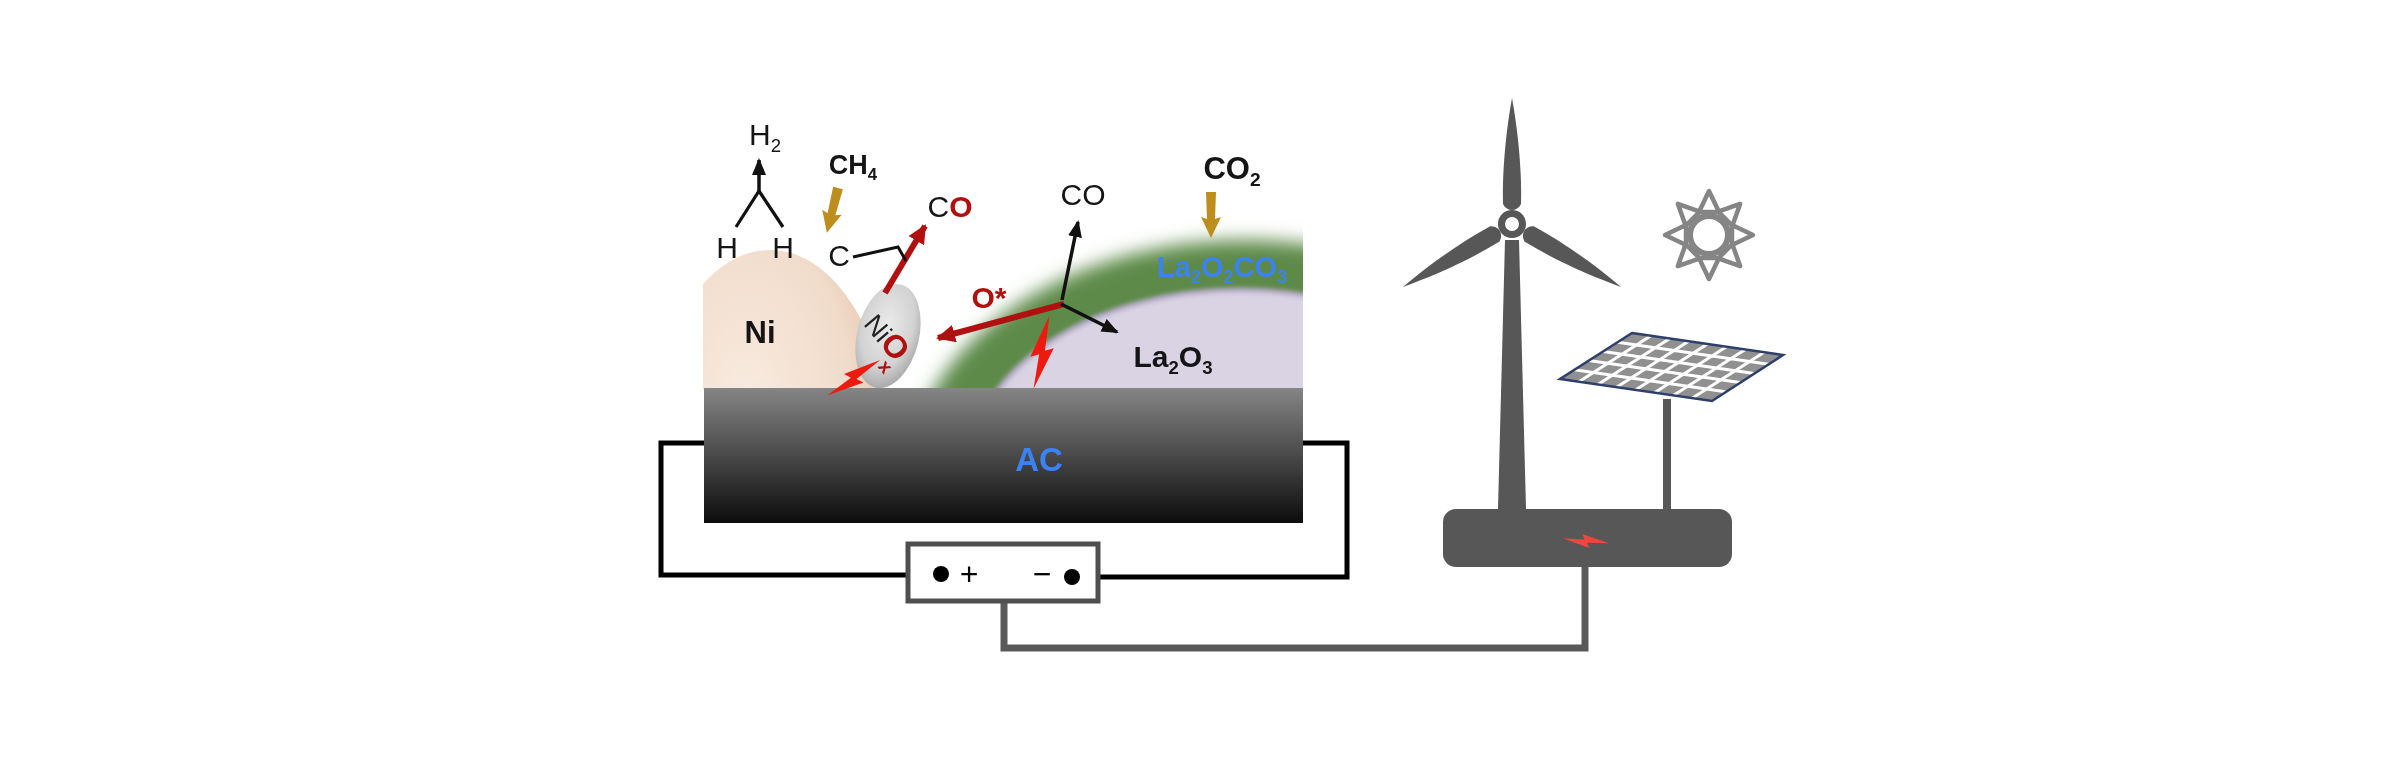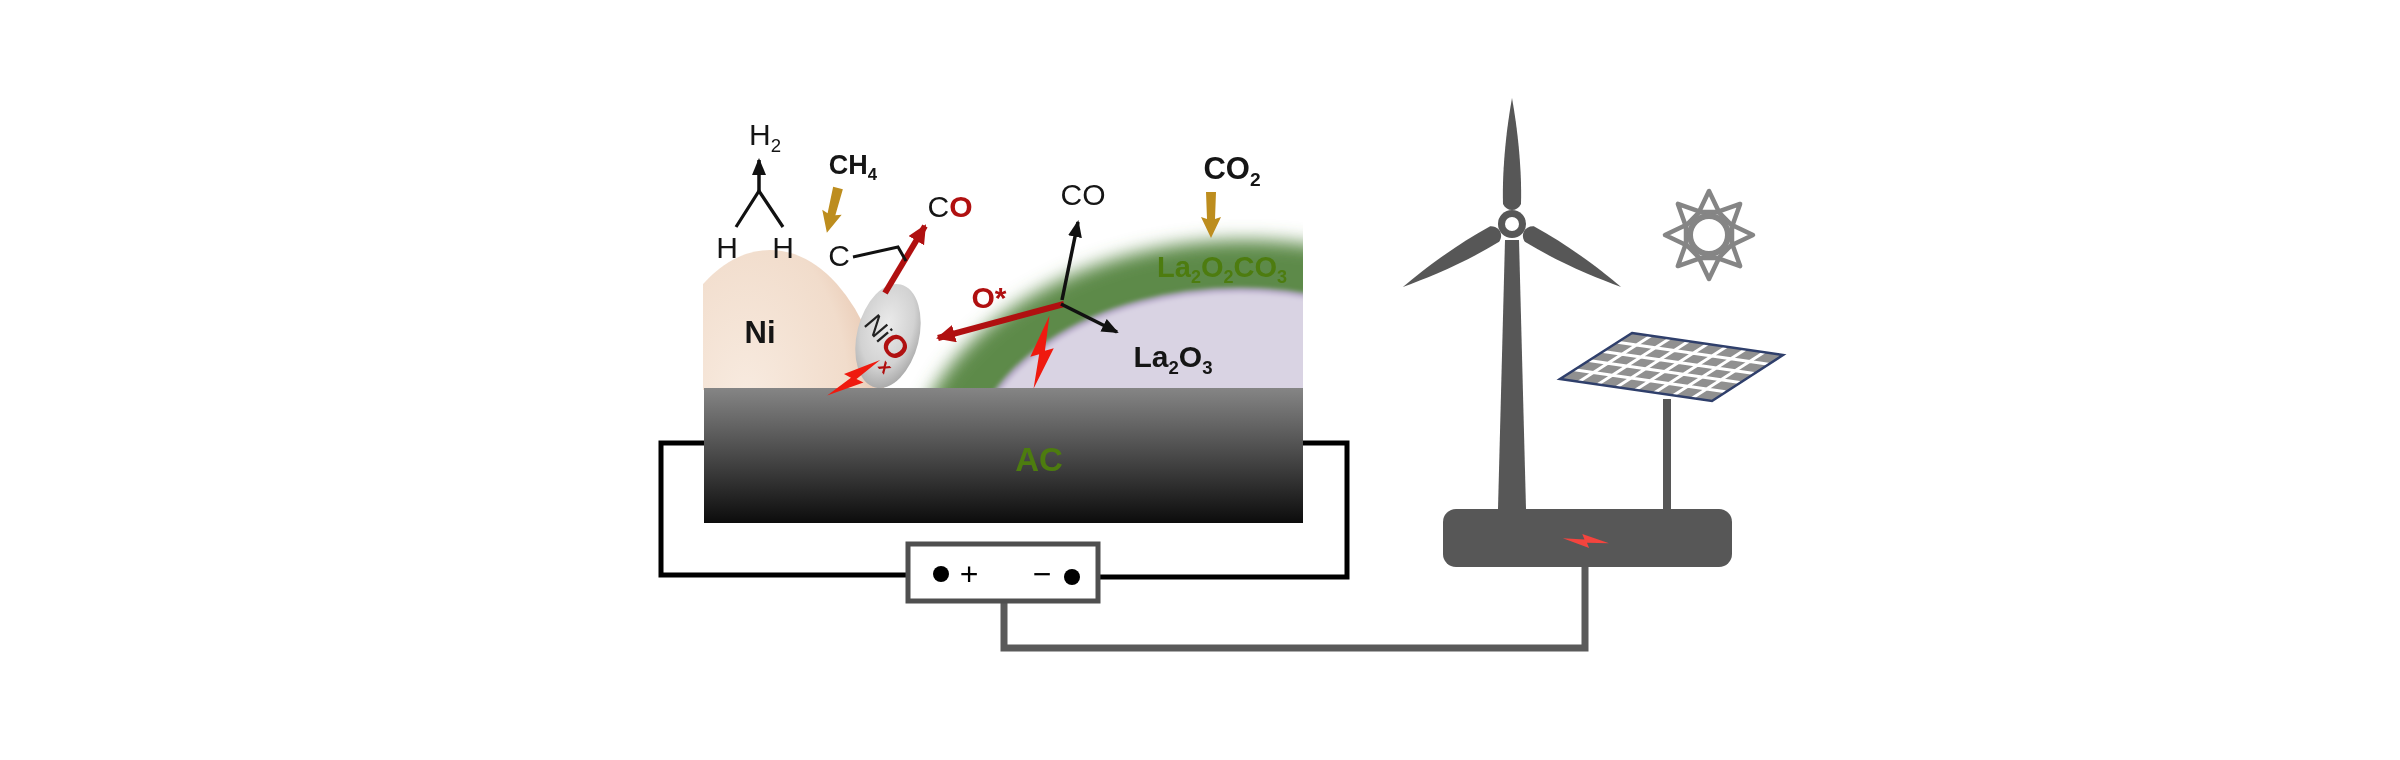--- a/index.html
+++ b/index.html
@@ -4,21 +4,21 @@
 <style>
   html,body{margin:0;padding:0;background:#ffffff;}
   .stage{position:relative;width:2400px;height:660px;background:#ffffff;overflow:hidden;
          font-family:Liberation Sans, sans-serif;}
   .stage svg{position:absolute;left:0;top:0;}
   .lbl{position:absolute;transform:translate(-50%,-50%);white-space:nowrap;color:#151515;
        font-size:30px;line-height:1;z-index:5;}
   .lbl sub{font-size:0.62em;line-height:0;}
   .b{font-weight:bold;}
   .red{color:#B01010;}
-  .white{color:#4d7c0f;}
+  .white{color:#3b82f6;}
   .niox-rot{transform:translate(-50%,-50%) rotate(50deg);font-size:27px;color:#222;}
   .niox-rot .o-big{font-size:32px;font-weight:bold;color:#B01010;}
   .niox-rot sub{color:#B01010;font-size:0.70em;margin-left:-0.45em;vertical-align:-0.85em;font-weight:bold;}
   .term{font-size:32px;color:#000;}
 </style>
 </head>
 <body>
 
 <div class="stage">
 

